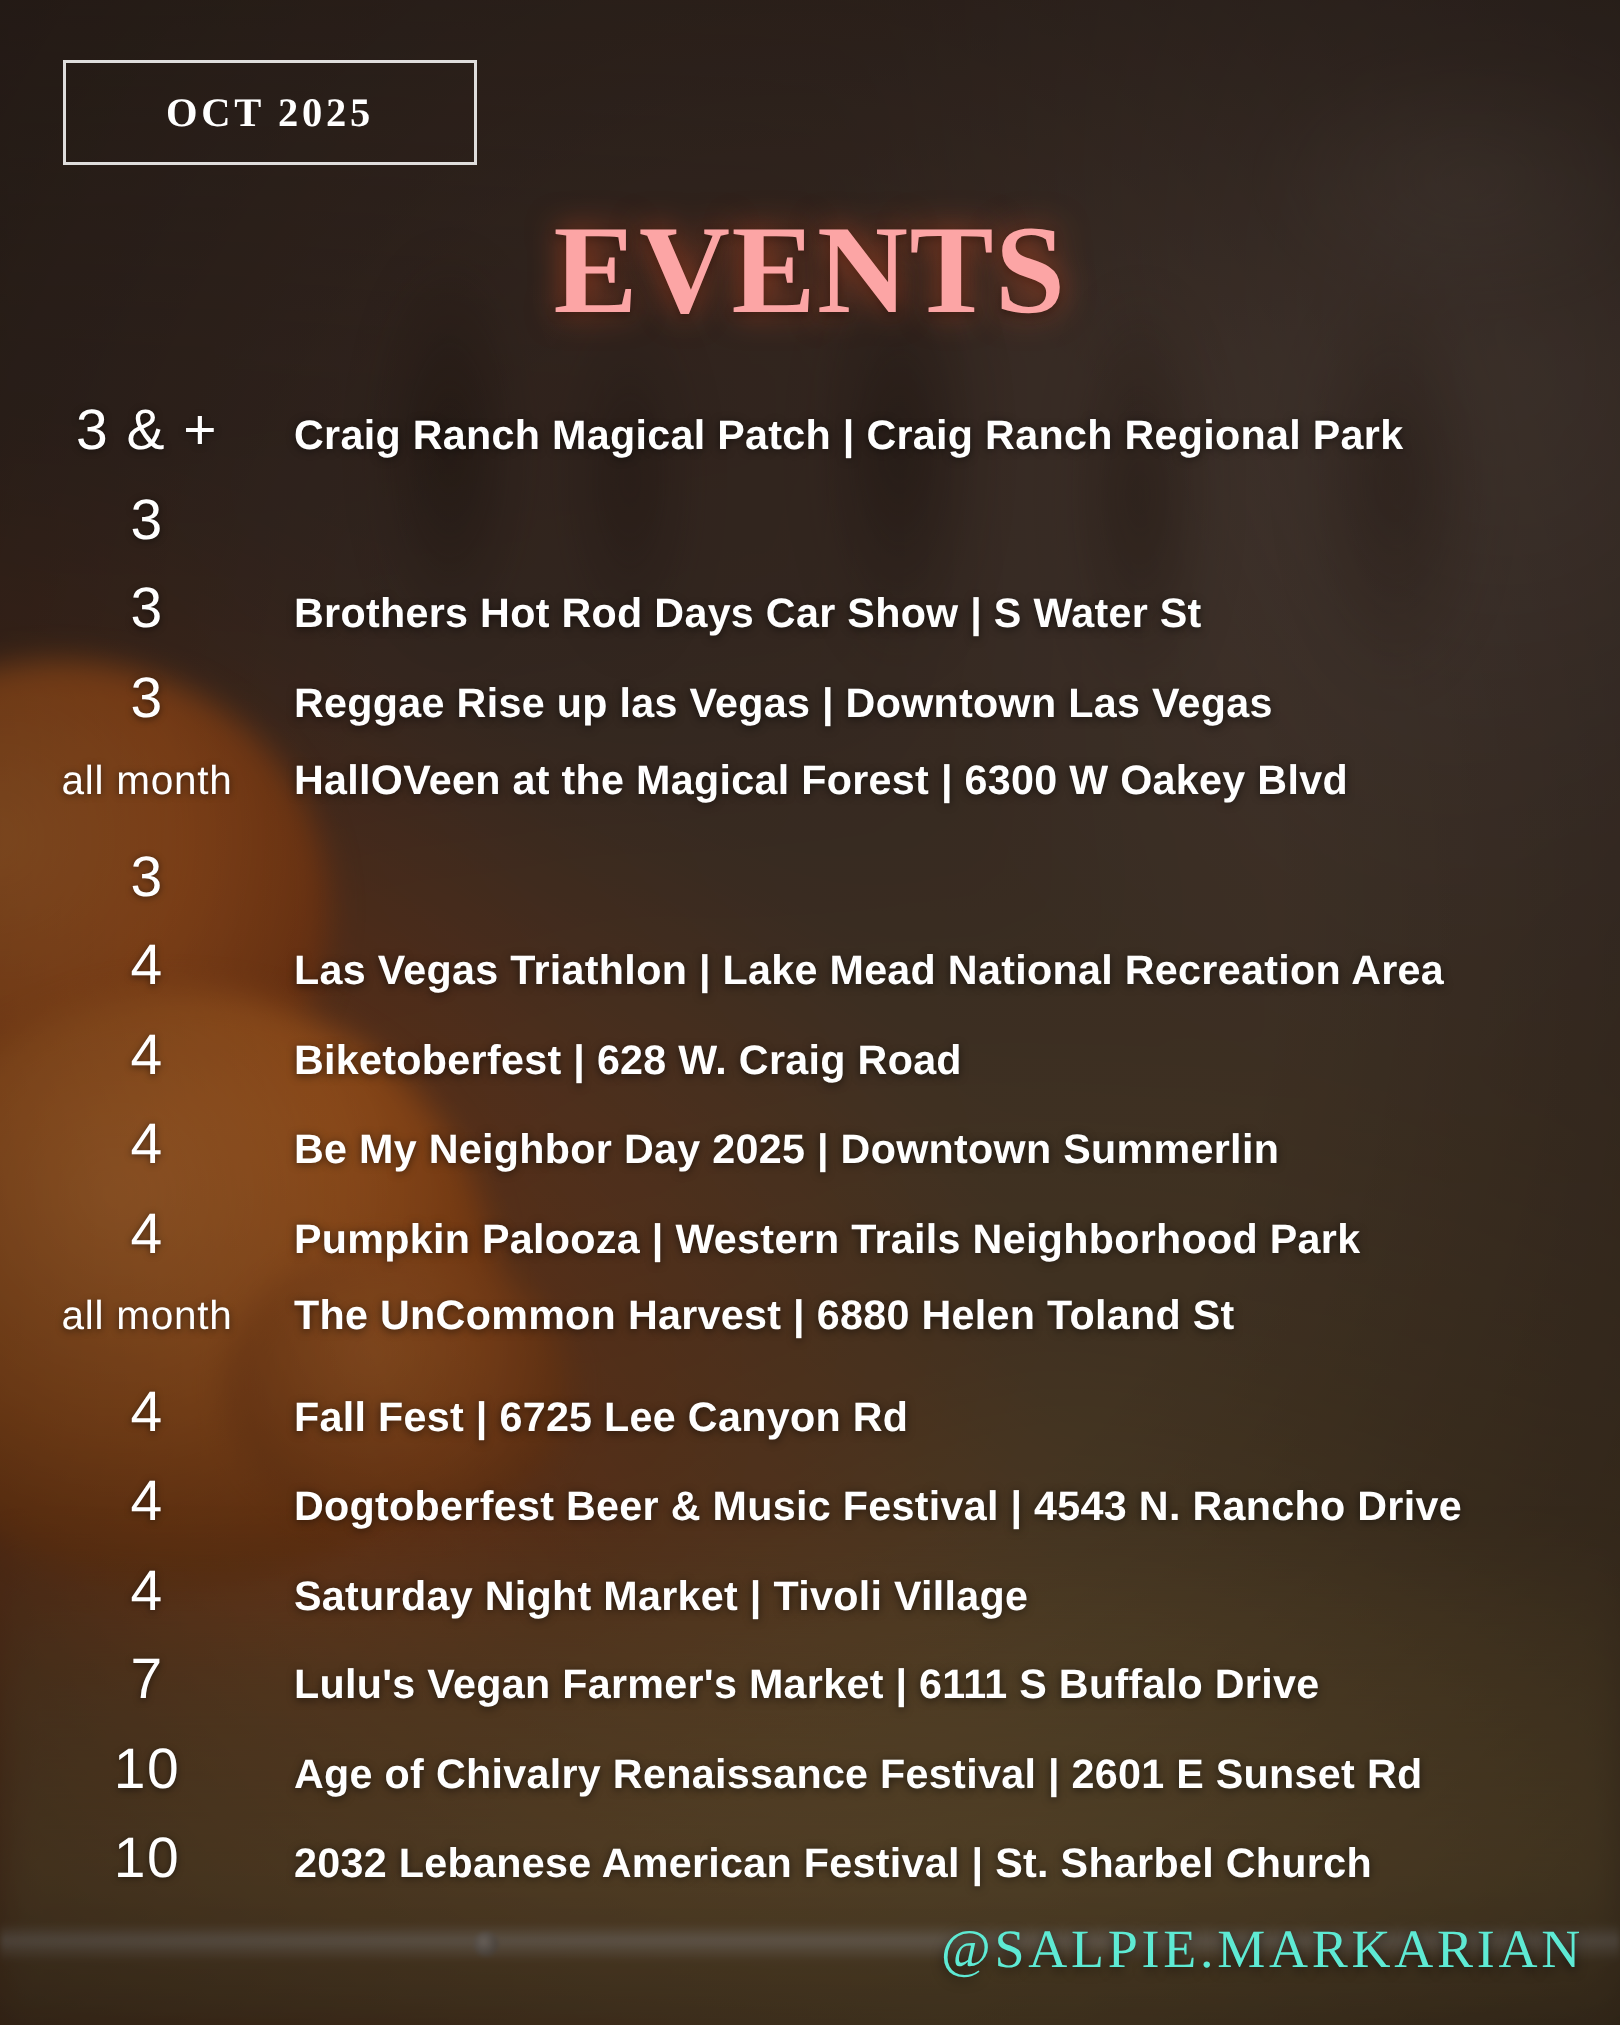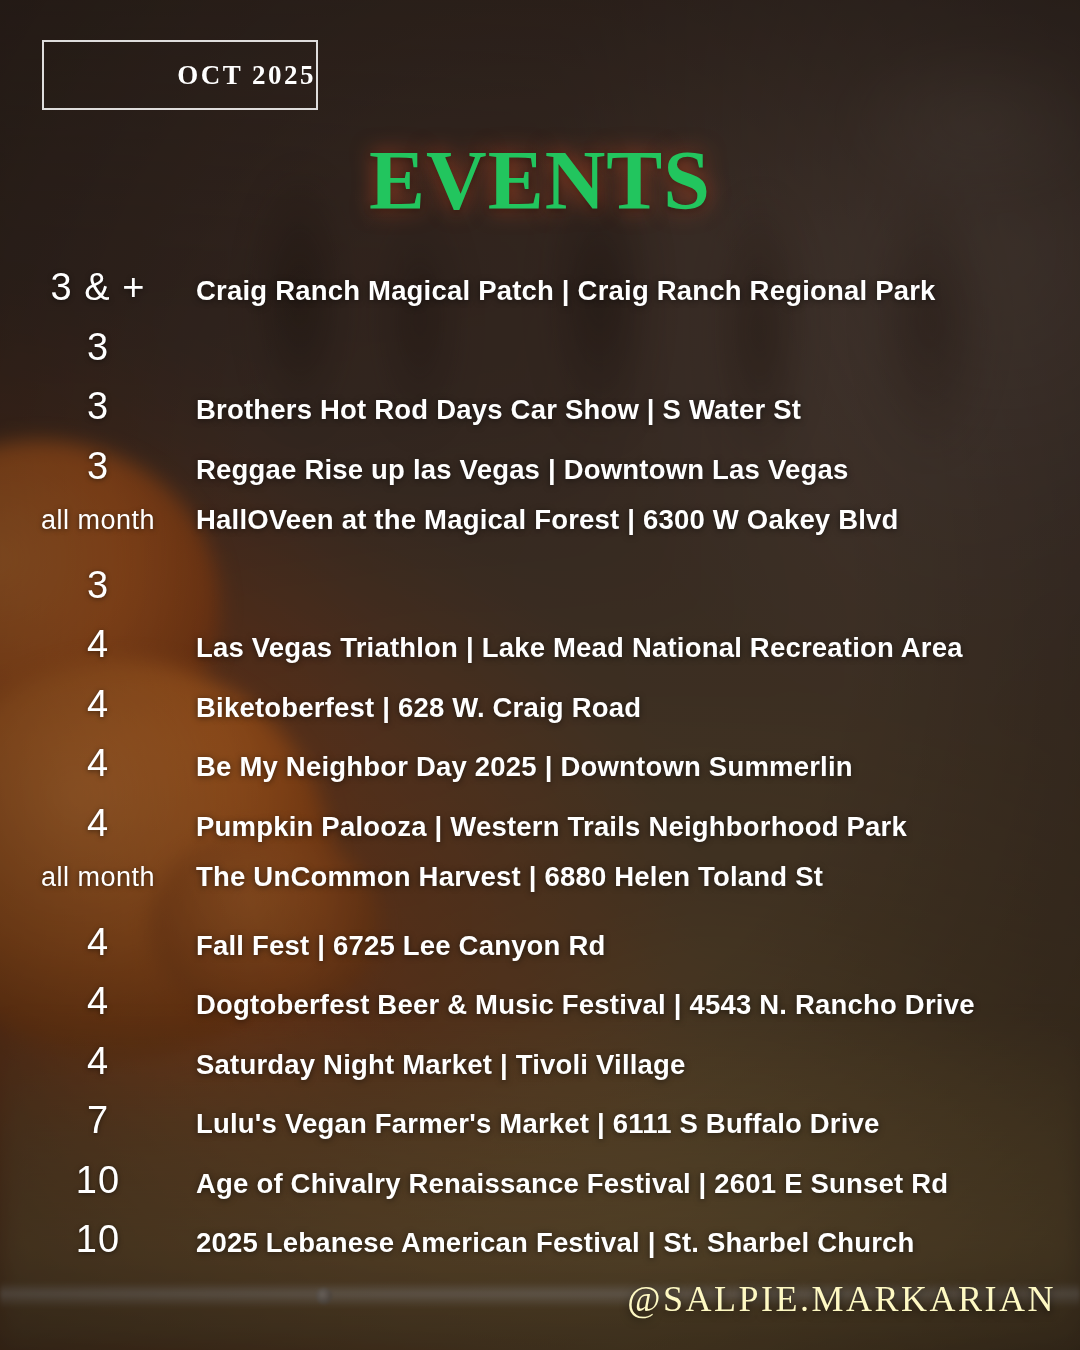--- a/index.html
+++ b/index.html
@@ -116,42 +116,42 @@
 
   .month-badge {
     position: absolute;
     left: 42px;
     top: 40px;
     width: 272px;
     height: 66px;
     border: 2px solid rgba(255,255,255,0.85);
     display: flex;
     align-items: center;
-    justify-content: flex-end;
+    justify-content: center;
     letter-spacing: 2.5px;
   }
   .month-badge .label {
     font-family: "Liberation Serif", serif;
     font-size: 27px;
     font-weight: 700;
     color: #ffffff;
     letter-spacing: 2.5px;
   }
 
   .title {
     position: absolute;
     top: 132px;
     left: 0;
     right: 0;
     text-align: center;
     font-family: "Liberation Serif", serif;
     font-weight: 700;
     font-size: 84px;
     letter-spacing: 1px;
-    color: #22c55e;
+    color: #fca5a5;
     text-shadow: 0 0 22px rgba(255,90,40,0.55), 0 2px 6px rgba(0,0,0,0.45);
   }
 
   .events {
     position: absolute;
     left: 0;
     top: 266px;
     width: 1080px;
   }
   .event-row {
@@ -186,21 +186,21 @@
     white-space: nowrap;
   }
 
   .handle {
     position: absolute;
     right: 24px;
     bottom: 30px;
     font-family: "Liberation Serif", serif;
     font-size: 36px;
     letter-spacing: 2.5px;
-    color: #fef9c3;
+    color: #5eead4;
     text-shadow: 0 2px 8px rgba(0,0,0,0.6);
   }
 </style>
 </head>
 <body>
 
 <div class="poster">
 
   <div class="bg">
     <div class="bg-base"></div>
@@ -283,20 +283,20 @@
         <div class="event-row">
           <div class="event-date">7</div>
           <div class="event-text">Lulu's Vegan Farmer's Market | 6111 S Buffalo Drive</div>
         </div>
         <div class="event-row">
           <div class="event-date">10</div>
           <div class="event-text">Age of Chivalry Renaissance Festival | 2601 E Sunset Rd</div>
         </div>
         <div class="event-row">
           <div class="event-date">10</div>
-          <div class="event-text">2025 Lebanese American Festival | St. Sharbel Church</div>
+          <div class="event-text">2032 Lebanese American Festival | St. Sharbel Church</div>
         </div>
       </div>
 
     <div class="handle">@SALPIE.MARKARIAN</div>
 
   </div>
 </div>
 
 </body></html>

